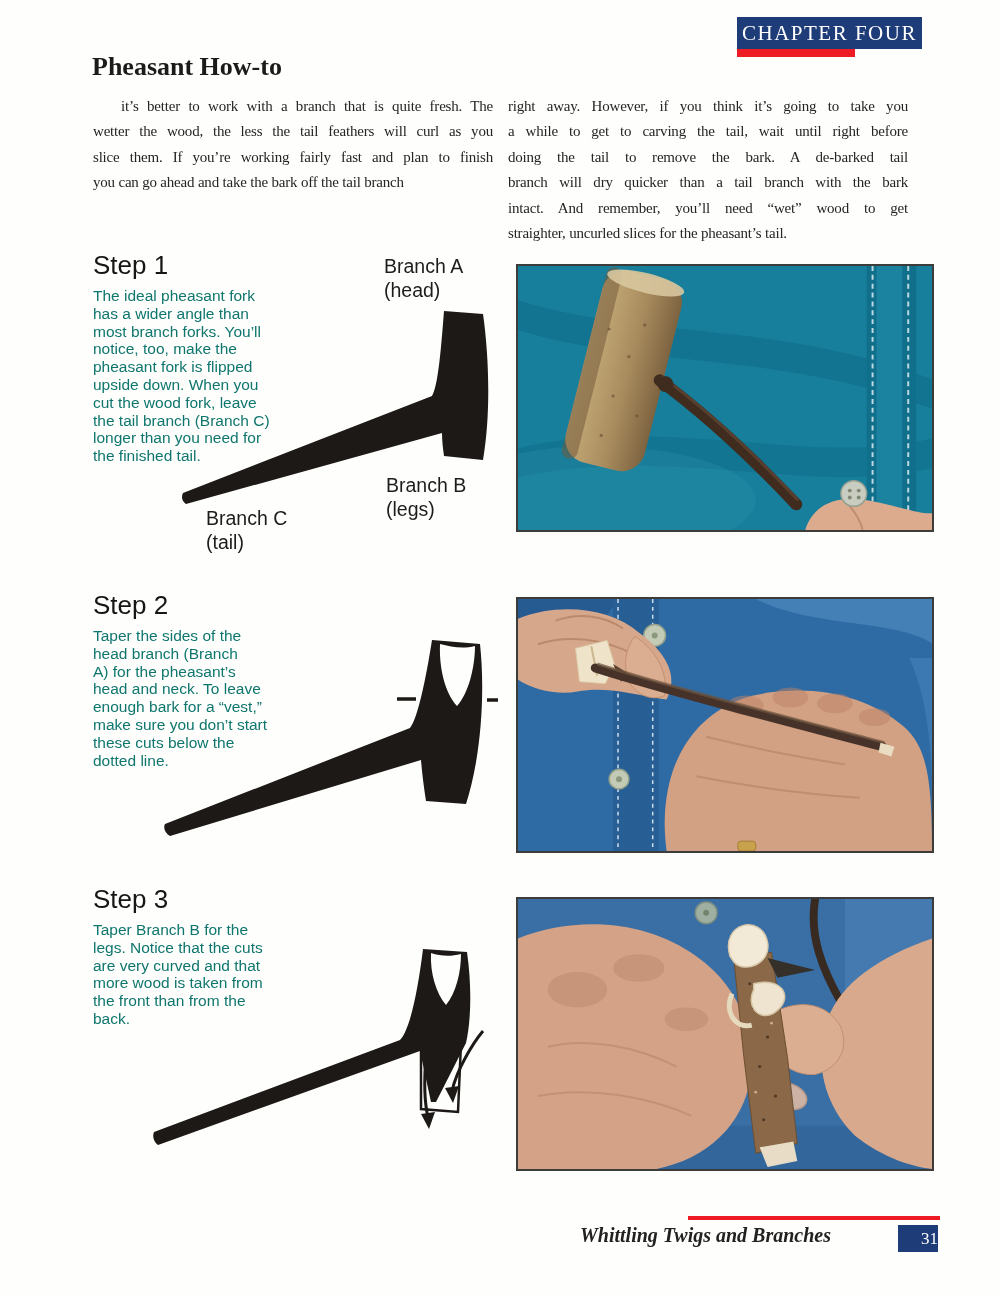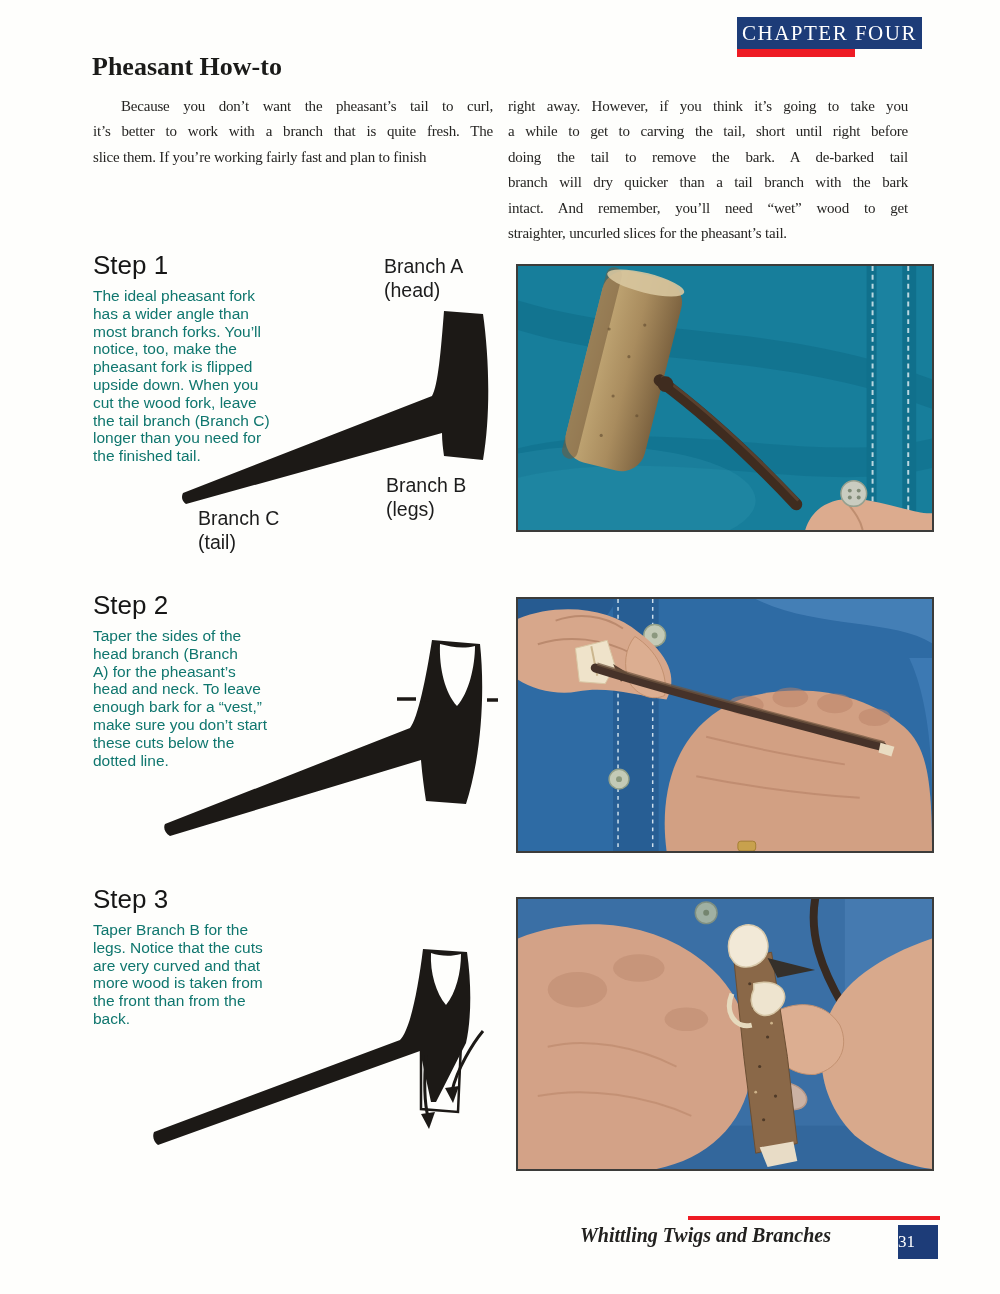--- a/index.html
+++ b/index.html
@@ -33,56 +33,57 @@
   .step-body .line{white-space:nowrap;}
   .sb1{left:93px;top:287px;} .sb2{left:93px;top:627px;} .sb3{left:93px;top:921px;}
 
   
   .diag{position:absolute;}
   .d1{left:180px;top:308px;} .d2{left:160px;top:638px;} .d3{left:150px;top:945px;}
   .dlabel{position:absolute;font-family:"Liberation Sans",sans-serif;font-size:19.5px;line-height:23.5px;
           text-align:left;color:#1d1d1d;white-space:nowrap;}
   .la{left:384px;top:255px;width:122px;}
   .lb{left:386px;top:474px;width:125px;}
-  .lc{left:198px;top:507px;width:128px;}
+  .lc{left:206px;top:507px;width:128px;}
 
   
   .photo{position:absolute;border:2px solid #3c3c3a;box-sizing:border-box;overflow:hidden;}
   .p1{left:516px;top:264px;width:418px;height:268px;}
   .p2{left:516px;top:597px;width:418px;height:256px;}
   .p3{left:516px;top:897px;width:418px;height:274px;}
   .photo svg{display:block;width:100%;height:100%;}
 
   
   .foot-rule{position:absolute;left:688px;top:1216px;width:252px;height:4px;background:#ee1b24;}
   .foot-title{position:absolute;left:580px;top:1224px;width:312px;text-align:left;font-size:20px;
               font-style:italic;font-weight:700;color:#22211f;}
-  .foot-page{position:absolute;left:898px;top:1225px;width:40px;height:34px;background:#1d3c78;
-             color:#fff;display:flex;align-items:center;justify-content:flex-start;font-size:17px;}
+  .foot-page{position:absolute;left:898px;top:1225px;width:40px;height:27px;background:#1d3c78;
+             color:#fff;display:flex;align-items:center;justify-content:flex-end;font-size:17px;}
 </style>
 </head>
 <body>
 
 <div class="page">
 
   <div class="banner-box">
     <span>CHAPTER FOUR</span>
   </div>
   <div class="banner-red"></div>
 
   <h1 class="title">Pheasant How-to</h1>
 
   <div class="intro-col intro-left">
-      <div class="line">Because you don’t want the pheasant’s tail to curl,</div>
       <div class="line">it’s better to work with a branch that is quite fresh. The</div>
+      <div class="line">wetter the wood, the less the tail feathers will curl as you</div>
       <div class="line">slice them. If you’re working fairly fast and plan to finish</div>
+      <div class="line">you can go ahead and take the bark off the tail branch</div>
     </div>
   <div class="intro-col intro-right">
       <div class="line">right away. However, if you think it’s going to take you</div>
-      <div class="line">a while to get to carving the tail, short until right before</div>
+      <div class="line">a while to get to carving the tail, wait until right before</div>
       <div class="line">doing the tail to remove the bark. A de-barked tail</div>
       <div class="line">branch will dry quicker than a tail branch with the bark</div>
       <div class="line">intact. And remember, you’ll need “wet” wood to get</div>
       <div class="line">straighter, uncurled slices for the pheasant’s tail.</div>
     </div>
 
   <h2 class="step-h sh1">Step 1</h2>
   <div class="step-body sb1">
       <div class="line">The ideal pheasant fork</div>
       <div class="line">has a wider angle than</div>

